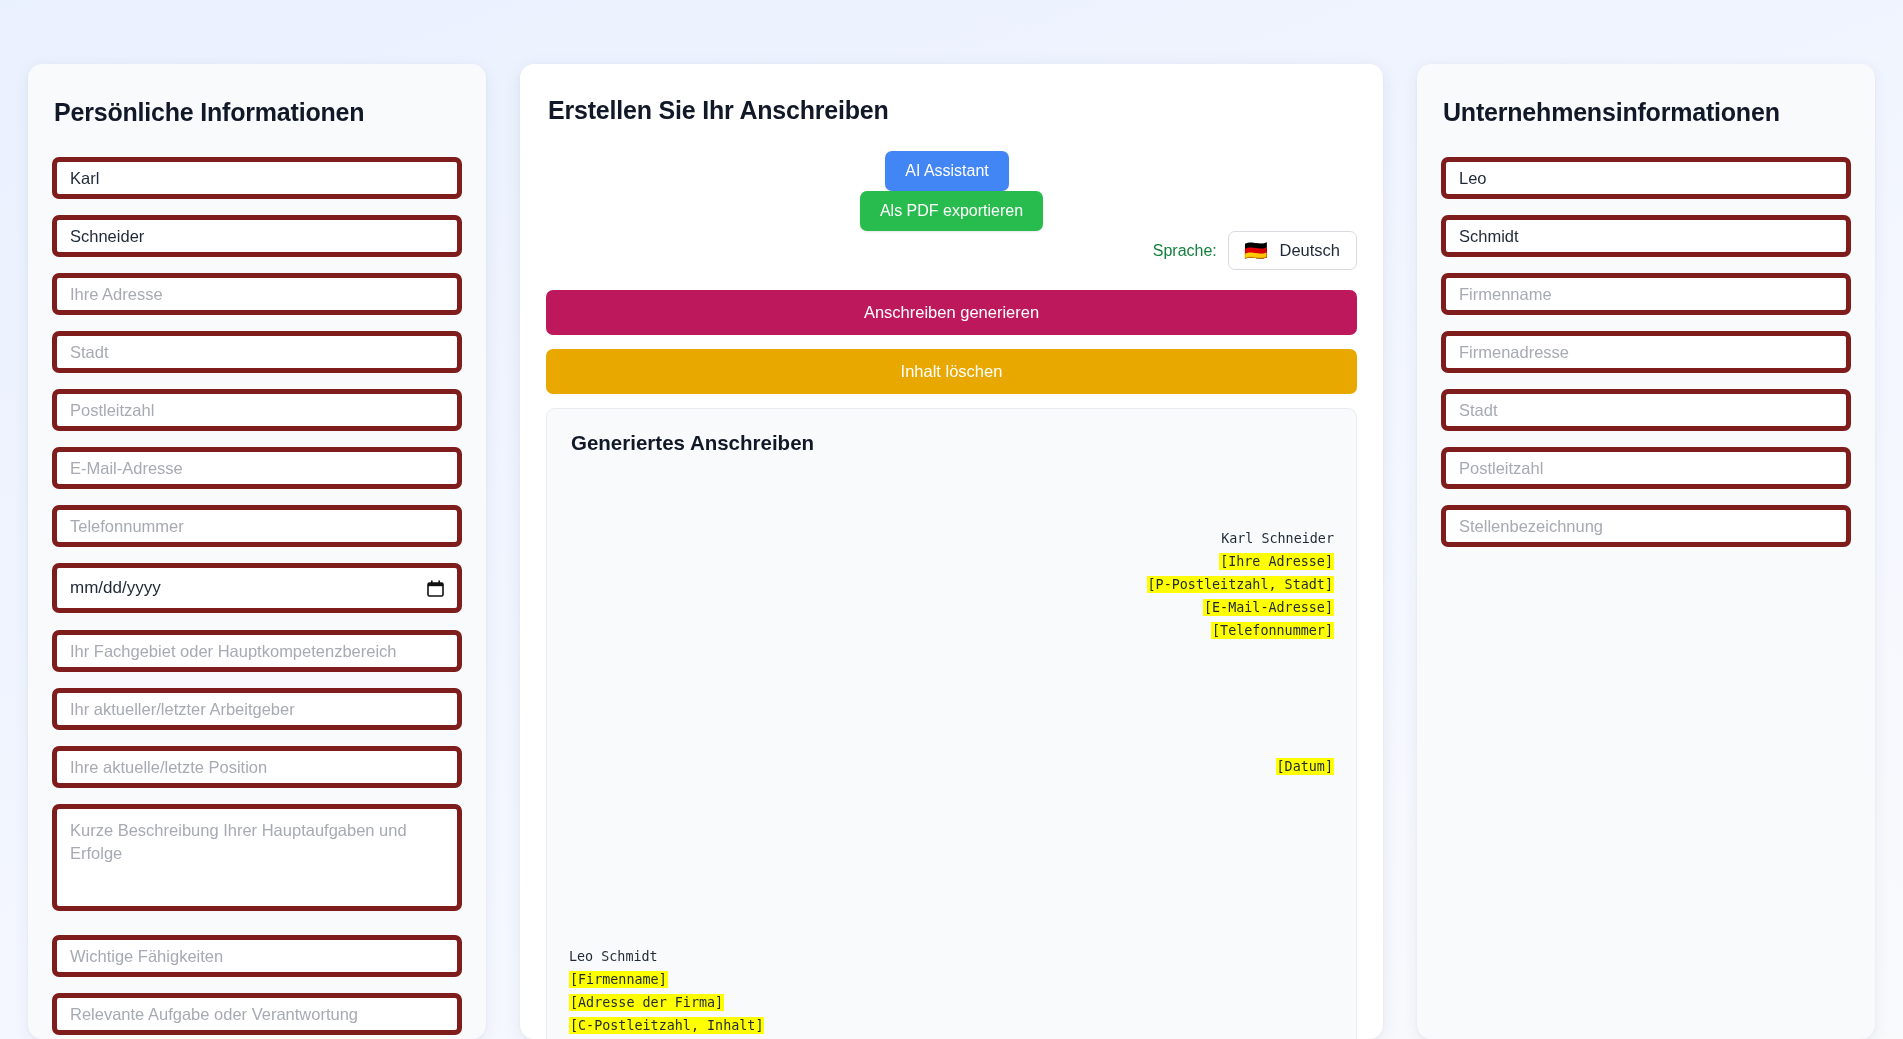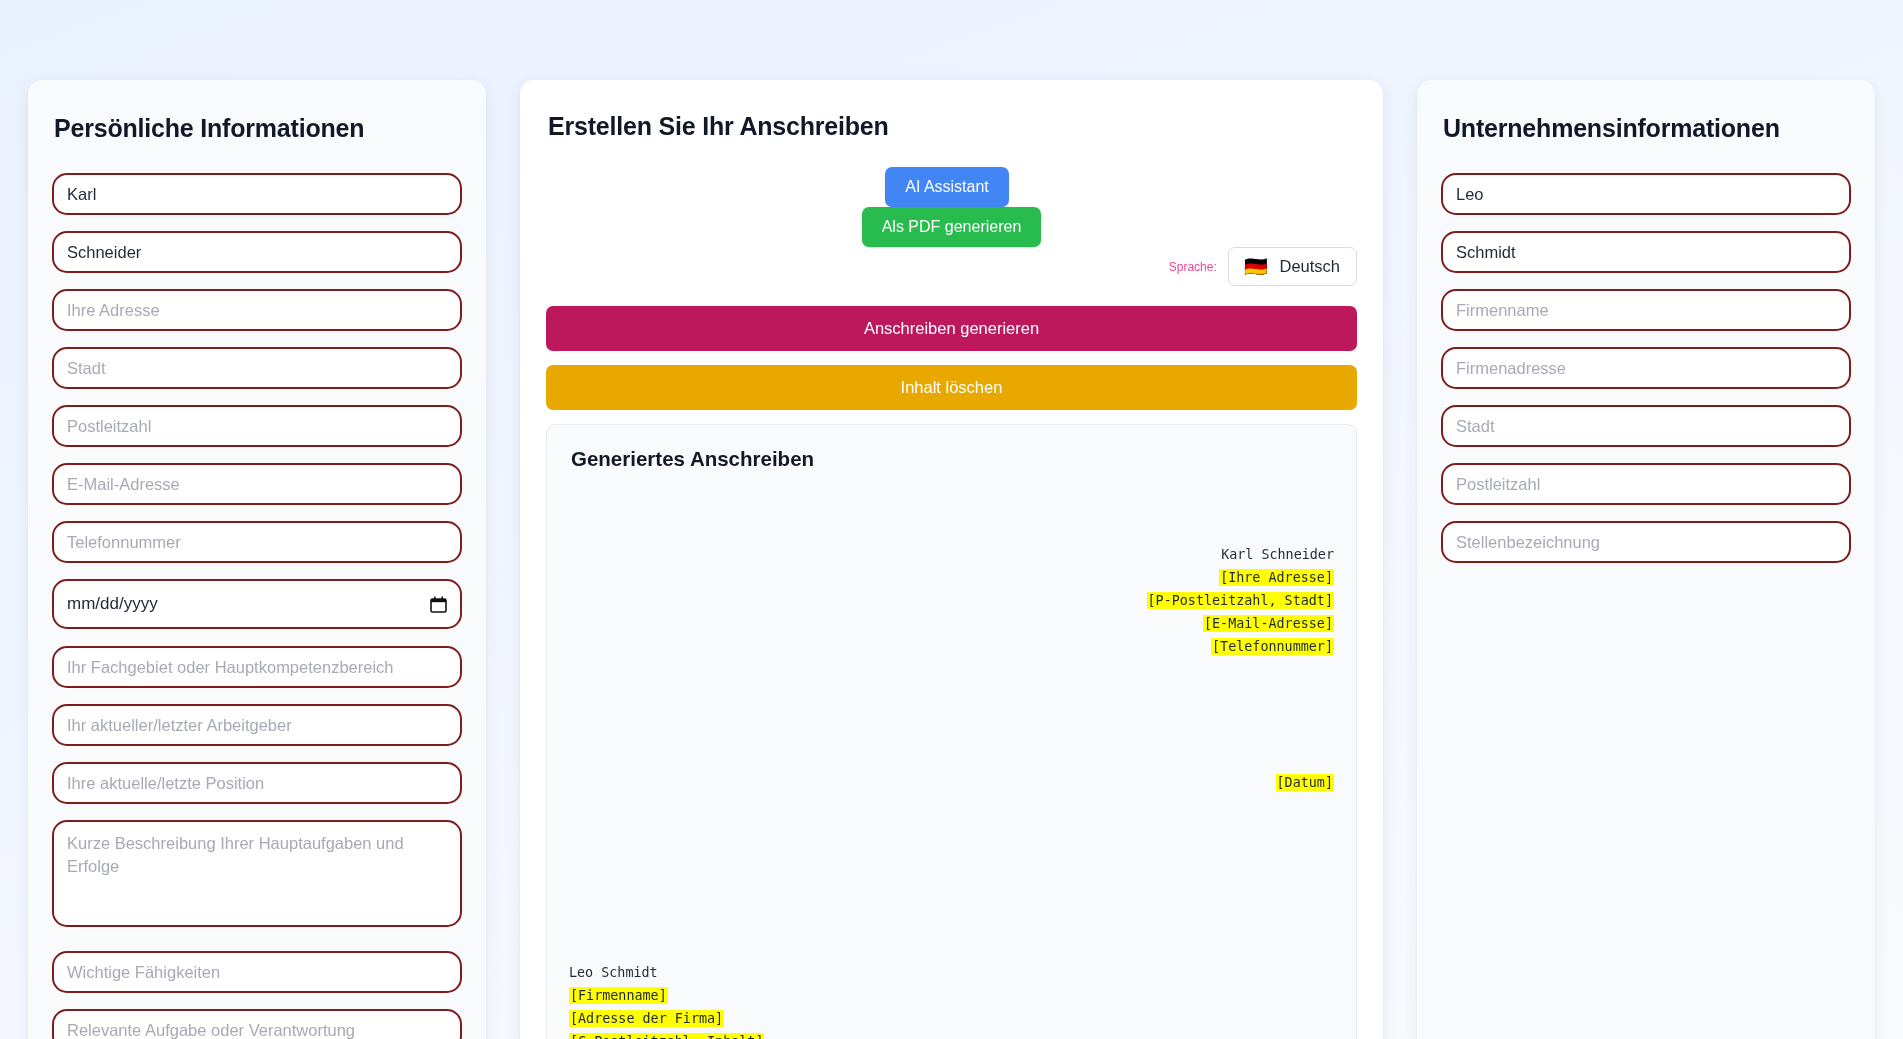--- a/index.html
+++ b/index.html
@@ -12,21 +12,21 @@
     font-family: "Liberation Sans", sans-serif;
     background: linear-gradient(160deg, #eaf1fe 0%, #eef3fe 28%, #f4f7ff 60%, #f8fafc 100%);
     color: #1f2937;
   }
   .page {
     position: relative;
     width: 1903px; height: 1039px;
     padding: 80px 28px 0 28px;
     display: flex;
     gap: 34px;
-    align-items: flex-start;
+    align-items: flex-end;
   }
 
   
   .card {
     background: #f9fafb;
     border-radius: 14px;
     box-shadow: 0 4px 16px rgba(30,50,90,.07), 0 1px 3px rgba(30,50,90,.05);
   }
   .side-card {
     width: 458px;
@@ -57,22 +57,22 @@
     font-weight: bold;
     color: #111827;
     margin: 6px 0 26px 2px;
     letter-spacing: -0.2px;
   }
 
   
   .field {
     width: 100%;
     height: 42px;
-    border: 2px solid #7f1d1d;
-    border-radius: 15px;
+    border: 5px solid #7f1d1d;
+    border-radius: 7px;
     background: #ffffff;
     font-family: "Liberation Sans", sans-serif;
     font-size: 16.5px;
     color: #1f2937;
     padding: 0 13px;
     margin-bottom: 16px;
     display: block;
     outline: none;
   }
   .field::placeholder { color: #a7aab3; }
@@ -117,21 +117,21 @@
   .btn-pdf {
     background: #28bc4f;
     padding: 11px 20px;
   }
   .lang-wrap {
     margin-left: auto;
     display: flex;
     align-items: center;
     gap: 11px;
   }
-  .lang-label { font-size: 12px; color: #ec4899; margin-left: 32px; }
+  .lang-label { font-size: 16px; color: #15803d; margin-left: 32px; }
   .lang-select {
     border: 1px solid #d7dbe0;
     background: #fff;
     border-radius: 7px;
     padding: 9px 16px;
     font-size: 16.5px;
     color: #1f2937;
     display: flex;
     align-items: center;
     gap: 11px;
@@ -225,21 +225,21 @@
 
     <input class="field" placeholder="Wichtige Fähigkeiten" style="">
     <input class="field" placeholder="Relevante Aufgabe oder Verantwortung" style="">
   </section>
 
   <section class="center-card">
     <h1 class="center-title">Erstellen Sie Ihr Anschreiben</h1>
 
     <div class="toolbar">
       <button class="btn btn-ai">AI Assistant</button>
-      <button class="btn btn-pdf">Als PDF generieren</button>
+      <button class="btn btn-pdf">Als PDF exportieren</button>
 
       <div class="lang-wrap">
         <span class="lang-label">Sprache:</span>
         <div class="lang-select">
           <span class="flag">🇩🇪</span>
           <span>Deutsch</span>
         </div>
       </div>
     </div>
 

